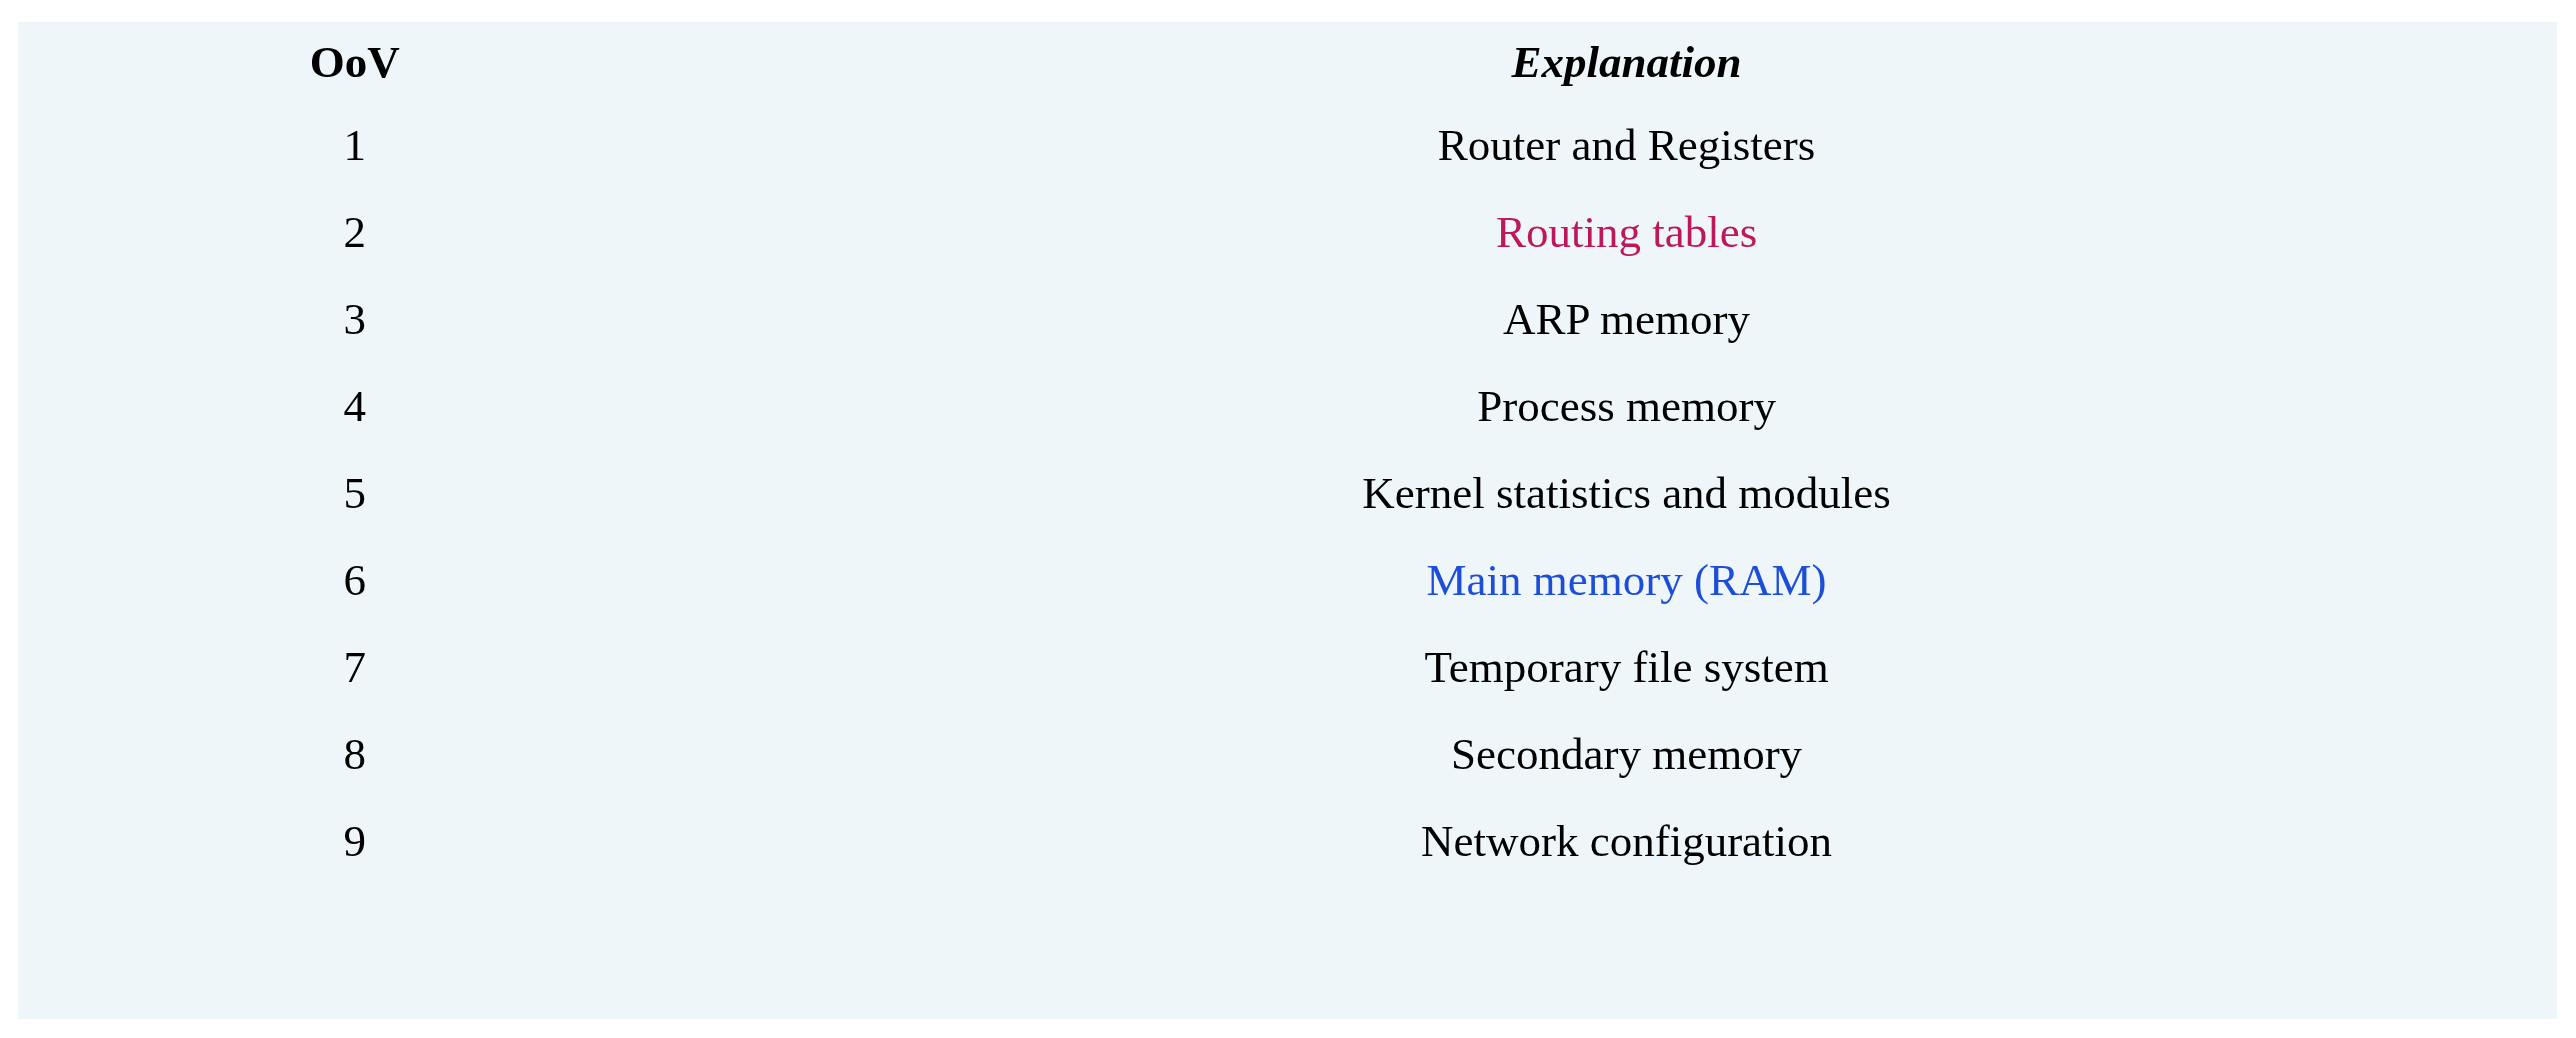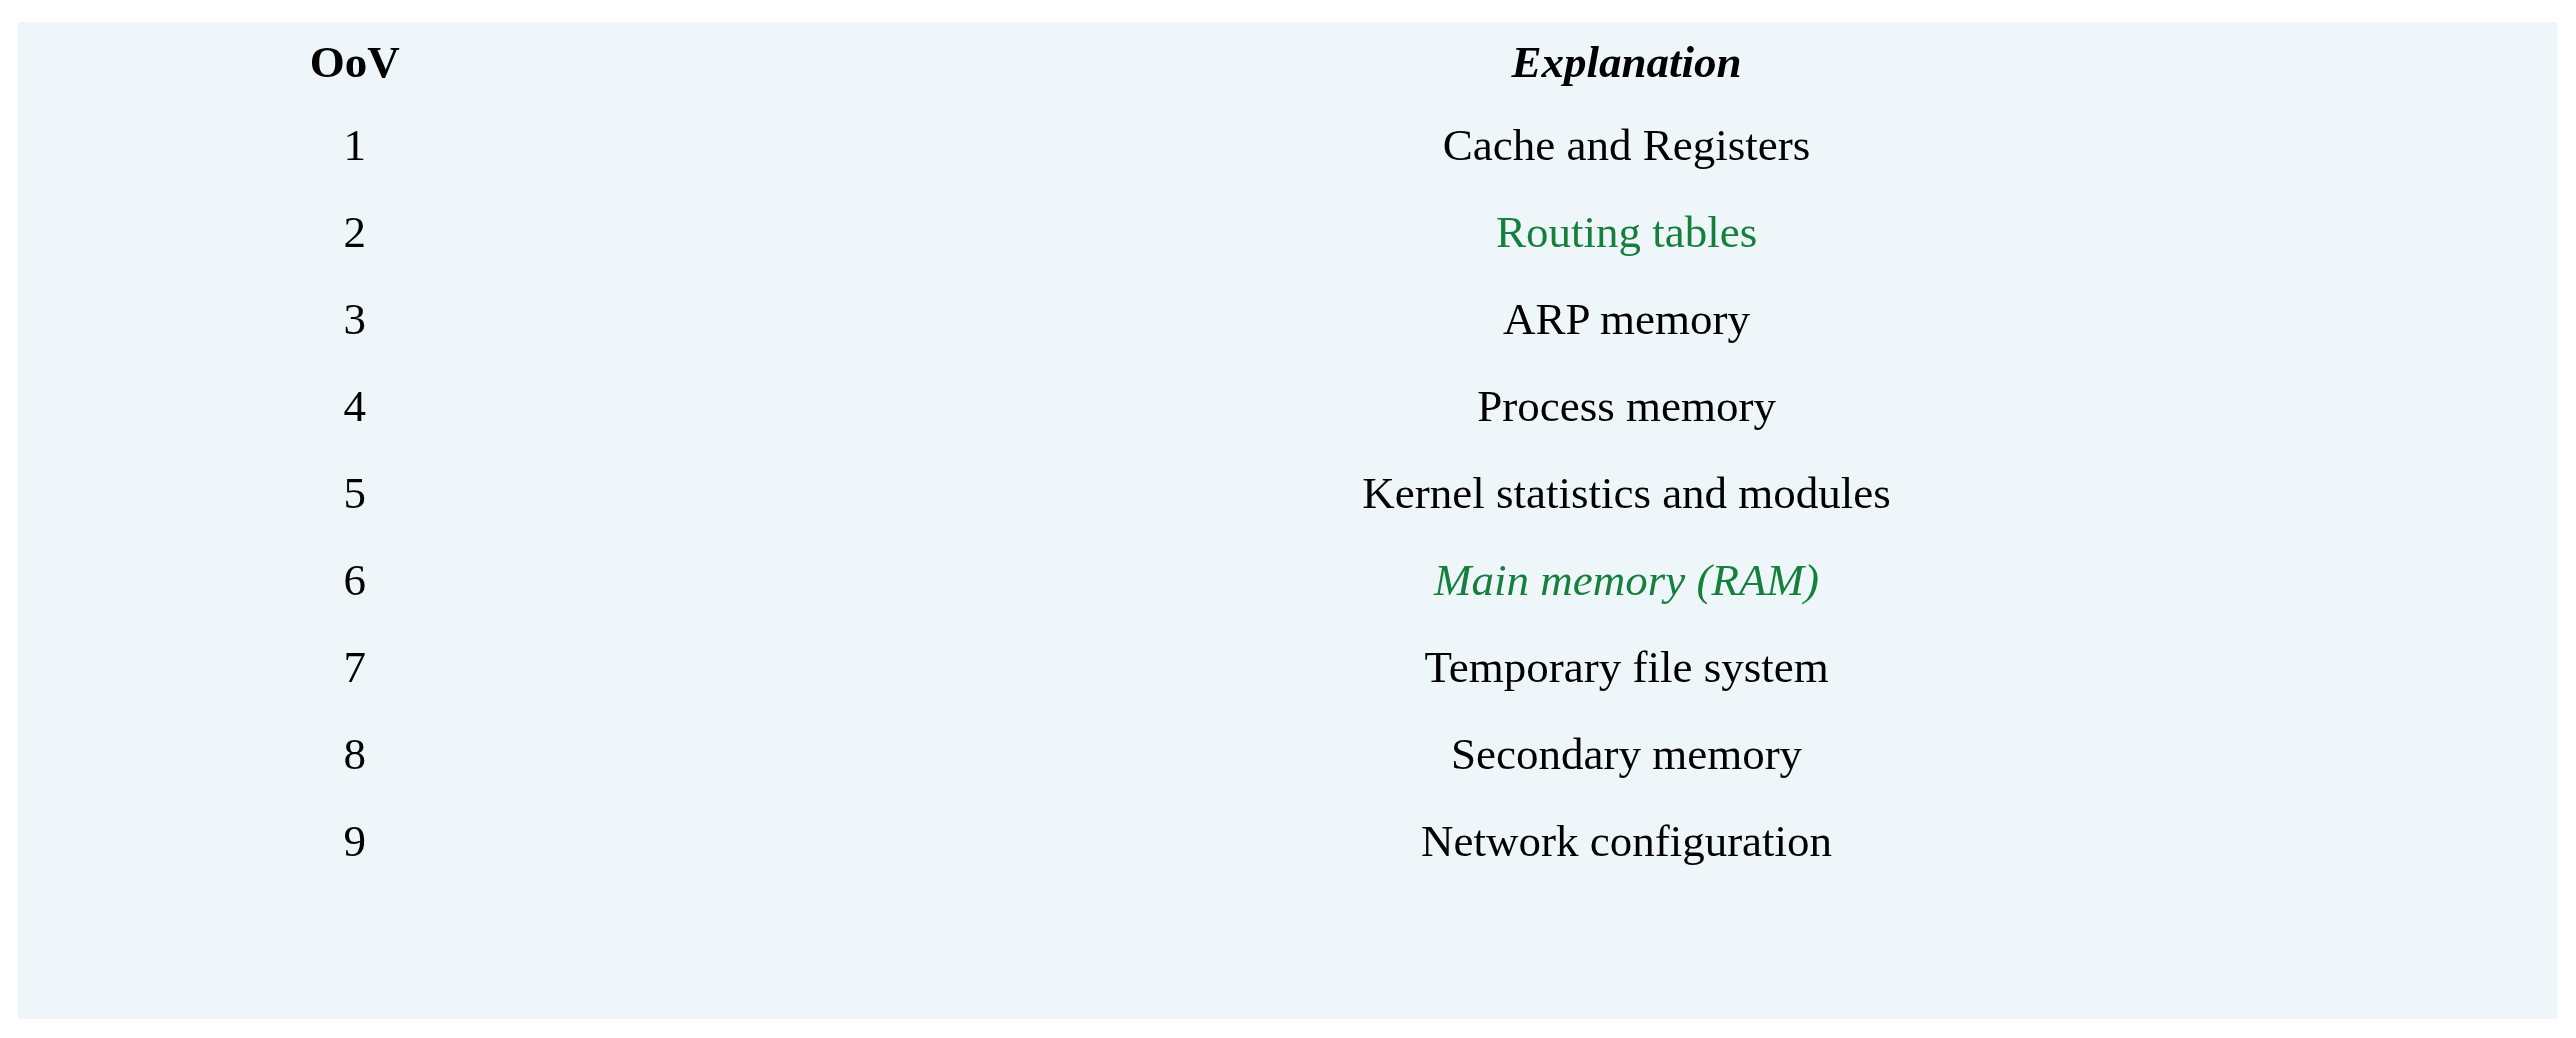--- a/index.html
+++ b/index.html
@@ -88,41 +88,41 @@
       </colgroup>
       <thead>
         <tr>
           <th class="th-oov" style="color: rgb(0, 0, 0);">OoV</th>
           <th class="th-expl" style="color: rgb(0, 0, 0);">Explanation</th>
         </tr>
       </thead>
       <tbody id="table-body">
           <tr>
             <td class="td-oov" style="color: rgb(0, 0, 0);">1</td>
-            <td class="td-expl" style="color: rgb(0, 0, 0);">Cache and Registers</td>
+            <td class="td-expl" style="color: rgb(0, 0, 0);">Router and Registers</td>
           </tr>
           <tr>
             <td class="td-oov" style="color: rgb(0, 0, 0);">2</td>
-            <td class="td-expl" style="color: #15803d;">Routing tables</td>
+            <td class="td-expl" style="color: #be185d;">Routing tables</td>
           </tr>
           <tr>
             <td class="td-oov" style="color: rgb(0, 0, 0);">3</td>
             <td class="td-expl" style="color: rgb(0, 0, 0);">ARP memory</td>
           </tr>
           <tr>
             <td class="td-oov" style="color: rgb(0, 0, 0);">4</td>
             <td class="td-expl" style="color: rgb(0, 0, 0);">Process memory</td>
           </tr>
           <tr>
             <td class="td-oov" style="color: rgb(0, 0, 0);">5</td>
             <td class="td-expl" style="color: rgb(0, 0, 0);">Kernel statistics and modules</td>
           </tr>
           <tr>
             <td class="td-oov" style="color: rgb(0, 0, 0);">6</td>
-            <td class="td-expl" style="color: #15803d; font-style: italic;">Main memory (RAM)</td>
+            <td class="td-expl" style="color: #1d4ed8;">Main memory (RAM)</td>
           </tr>
           <tr>
             <td class="td-oov" style="color: rgb(0, 0, 0);">7</td>
             <td class="td-expl" style="color: rgb(0, 0, 0);">Temporary file system</td>
           </tr>
           <tr>
             <td class="td-oov" style="color: rgb(0, 0, 0);">8</td>
             <td class="td-expl" style="color: rgb(0, 0, 0);">Secondary memory</td>
           </tr>
           <tr>

